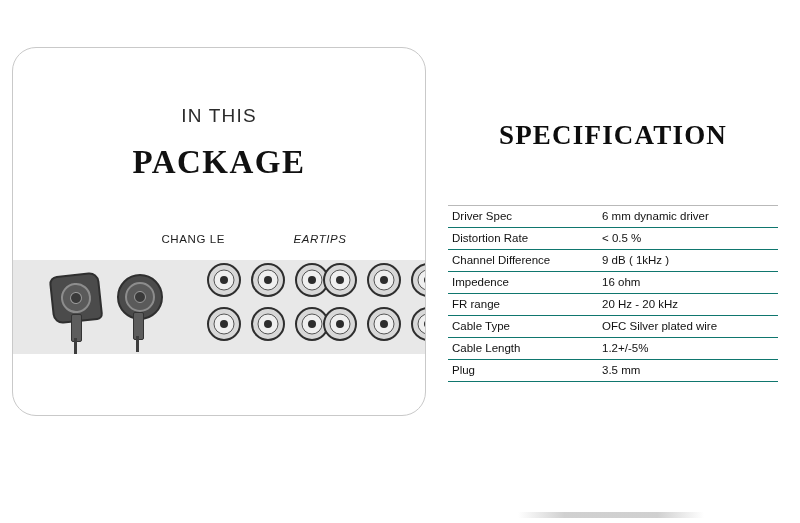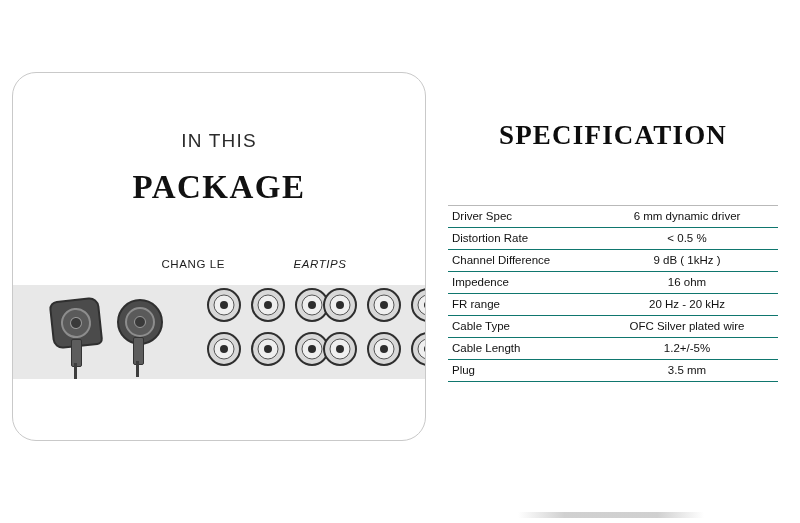--- a/index.html
+++ b/index.html
@@ -19,21 +19,21 @@
     left: 0; top: 0;
     width: 800px;
     height: 523px;
     background: #ffffff;
   }
 
   
   .package-card {
     position: absolute;
     left: 12px;
-    top: 72px;
+    top: 47px;
     width: 412px;
     height: 367px;
     background: #ffffff;
     border: 1px solid #c9c9c9;
     border-radius: 24px;
     overflow: hidden;
   }
   .pkg-title-wrap {
     position: absolute;
     top: 56px;
@@ -218,21 +218,21 @@
   }
   table.spec tr:first-child {
     border-top: 1px solid #b9b9b9;
   }
   table.spec td {
     padding: 3px 2px 3px 4px;
     line-height: 15px;
     vertical-align: middle;
   }
   table.spec td.val {
-    text-align: center;
+    text-align: left;
     padding-right: 6px;
     white-space: nowrap;
   }
 
   
   .bottom-artifact {
     position: absolute;
     left: 518px;
     top: 512px;
     width: 186px;

